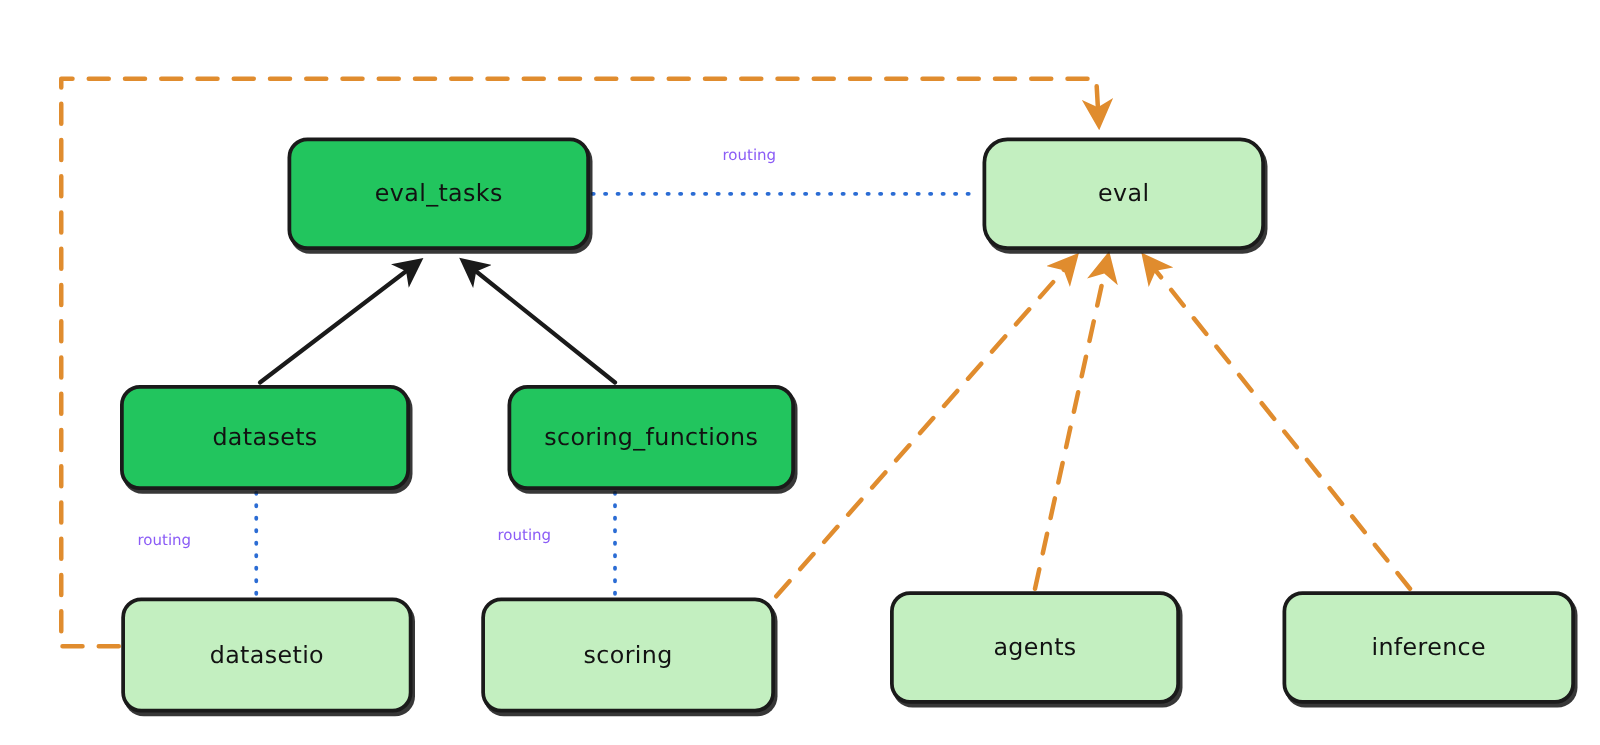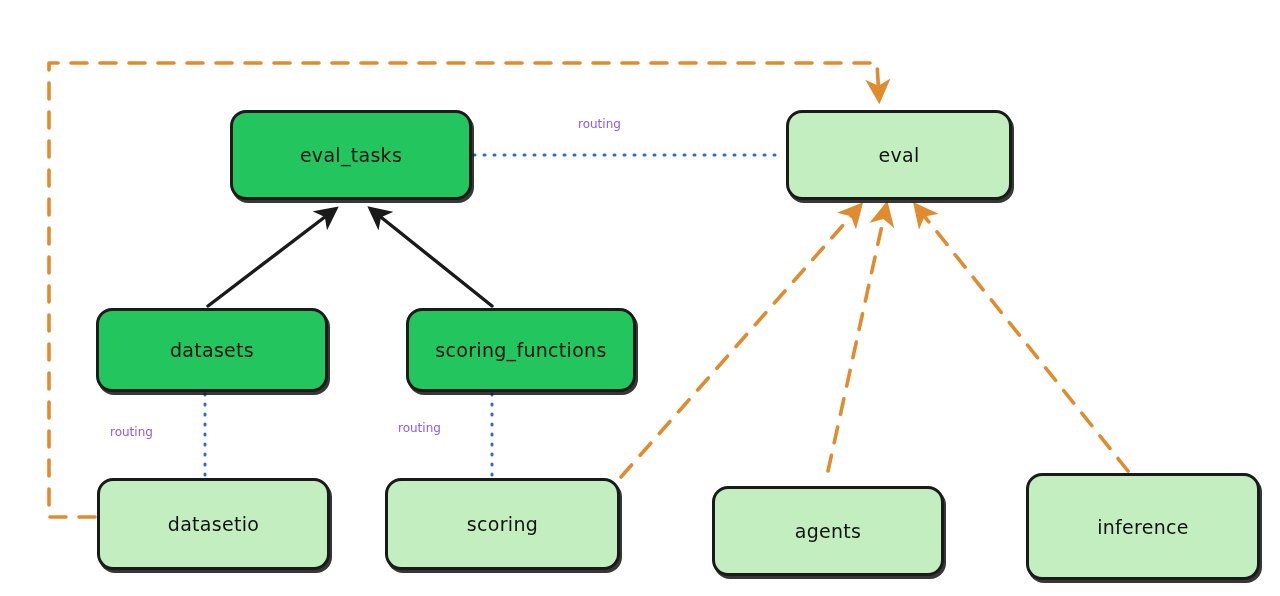--- a/index.html
+++ b/index.html
@@ -82,45 +82,45 @@
 
     <path d="M 828 471 L 886 207" fill="none" stroke="#e08c2e" stroke-width="3.6" stroke-linecap="round" stroke-dasharray="16 13" marker-end="url(#arrow-orange)"></path>
 
     <path d="M 1128 471 L 917 207" fill="none" stroke="#e08c2e" stroke-width="3.6" stroke-linecap="round" stroke-dasharray="16 13" marker-end="url(#arrow-orange)"></path>
   </svg>
 
   <div class="node blue" style="left:230px; top:110px; width:242px; height:90px;">
     <span>eval_tasks</span>
   </div>
 
-  <div class="node green" style="left:786px; top:110px; width:226px; height:90px;">
+  <div class="node green" style="left:786px; top:110px; width:226px; height:90px;border-radius:20px;">
     <span>eval</span>
   </div>
 
   <div class="node blue" style="left:96px; top:308px; width:232px; height:84px;">
     <span>datasets</span>
   </div>
 
   <div class="node blue" style="left:378px; top:308px; width:230px; height:84px;margin-left:28px;">
     <span>scoring_functions</span>
   </div>
 
   <div class="node green" style="left:97px; top:478px; width:233px; height:92px;">
     <span>datasetio</span>
   </div>
 
   <div class="node green" style="left:385px; top:478px; width:235px; height:92px;">
     <span>scoring</span>
   </div>
 
-  <div class="node green" style="left:712px; top:473px; width:232px; height:90px;margin-top:13px;">
+  <div class="node green" style="left:712px; top:473px; width:232px; height:90px;">
     <span>agents</span>
   </div>
 
-  <div class="node green" style="left:1026px; top:473px; width:234px; height:107px;">
+  <div class="node green" style="left:1026px; top:473px; width:234px; height:90px;">
     <span>inference</span>
   </div>
 
   <div class="edge-label" style="left:578px; top:117px;">routing</div>
 
   <div class="edge-label" style="left:110px; top:425px;">routing</div>
 
   <div class="edge-label" style="left:398px; top:421px;">routing</div>
 
 </div>

